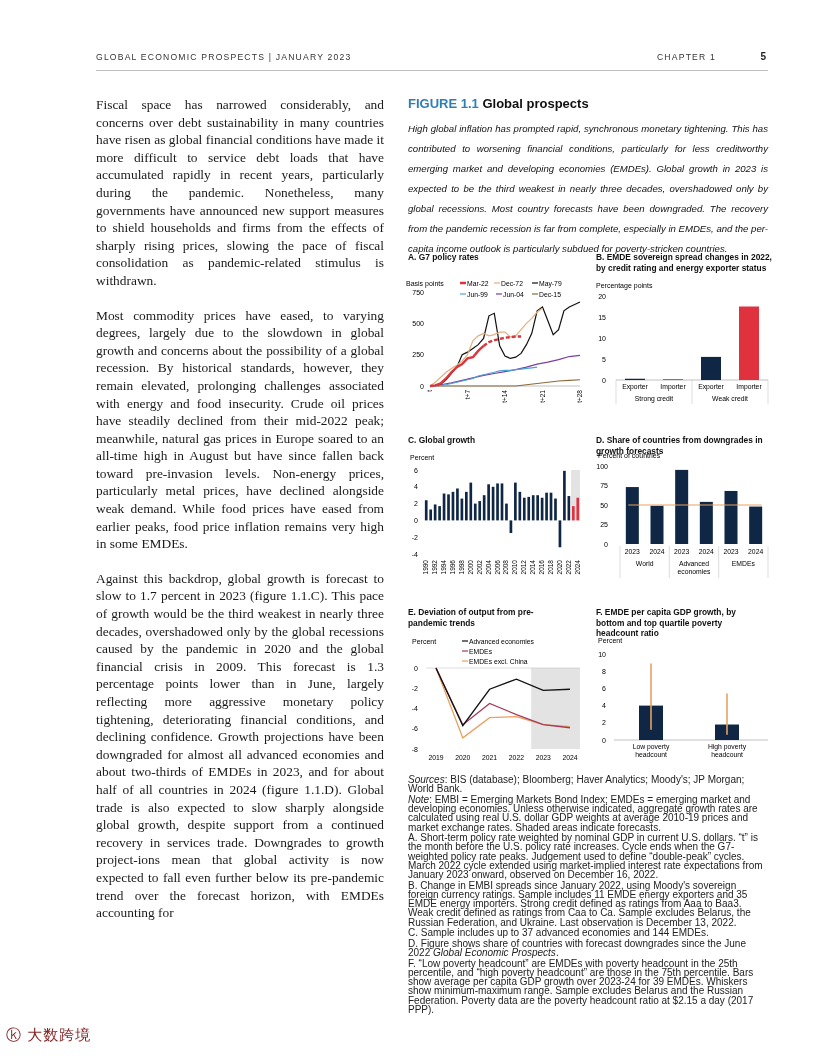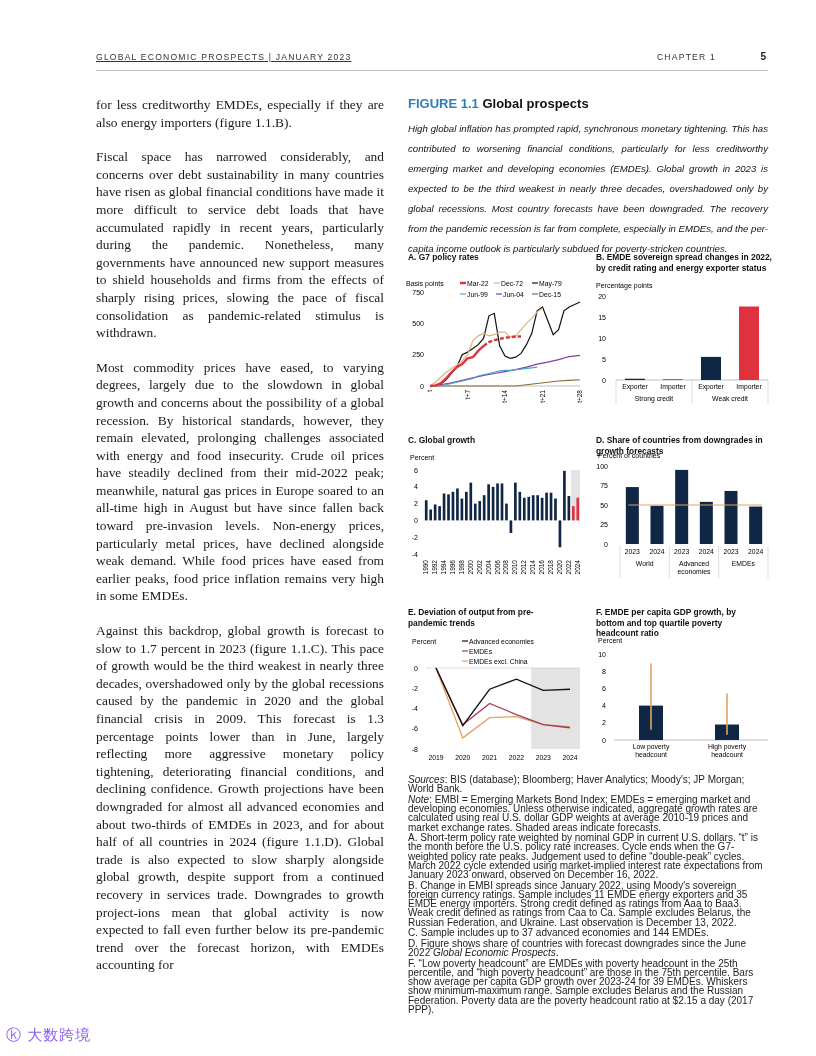--- a/index.html
+++ b/index.html
@@ -1,43 +1,42 @@
 <!DOCTYPE html>
 <html><head>
 <meta charset="utf-8">
 <style>
   html,body{margin:0;padding:0;background:#fff;}
   body{width:816px;height:1056px;position:relative;overflow:hidden;font-family:"Liberation Sans",sans-serif;color:#111;}
   .hdr{position:absolute;left:96px;top:52px;width:672px;height:18px;border-bottom:1px solid #bdbdbd;}
-  .hdr-left{position:absolute;left:0;top:0;font-size:8.6px;letter-spacing:1.2px;color:#333;text-decoration:underline;}
+  .hdr-left{position:absolute;left:0;top:0;font-size:8.6px;letter-spacing:1.2px;color:#333;}
   .hdr-ch{position:absolute;right:52px;top:0;font-size:8.6px;letter-spacing:1.2px;color:#333;}
   .hdr-pg{position:absolute;right:2px;top:-1px;font-size:10px;font-weight:bold;color:#222;}
   .body-col{position:absolute;left:96px;top:96px;width:288px;font-family:"Liberation Serif",serif;font-size:13.4px;line-height:17.6px;color:#1a1a1a;}
   .body-col p{margin:0 0 17px 0;text-align:justify;}
   .fig{position:absolute;left:408px;top:96px;width:360px;}
   .fig-title{font-size:13px;font-weight:bold;margin:0;}
   .fig-title .lbl{color:#2e7fb8;}
   .fig-sub{font-size:9.6px;font-style:italic;line-height:20px;text-align:justify;margin:8px 0 0 0;}
   .panel-title{position:absolute;font-size:8.4px;font-weight:bold;line-height:10.5px;margin-top:8px;}
   svg text{font-family:"Liberation Sans",sans-serif;}
   .notes{position:absolute;left:408px;top:775px;width:360px;font-size:10px;line-height:9.2px;color:#222;}
   .notes p{margin:0 0 1.5px 0;}
-  .wm{position:absolute;left:6px;top:1026px;font-size:15px;color:#8b5cf6;letter-spacing:1px;}
+  .wm{position:absolute;left:6px;top:1026px;font-size:15px;color:#7f1d1d;letter-spacing:1px;}
 </style>
 </head>
 <body>
 
 <div class="hdr">
   <span class="hdr-left">GLOBAL ECONOMIC PROSPECTS | JANUARY 2023</span>
   <span class="hdr-ch">CHAPTER 1</span>
   <span class="hdr-pg">5</span>
 </div>
 
 <div class="body-col">
-  <p>for less creditworthy EMDEs, especially if they are also energy importers (figure 1.1.B).</p>
   <p>Fiscal space has narrowed considerably, and concerns over debt sustainability in many countries have risen as global financial conditions have made it more difficult to service debt loads that have accumulated rapidly in recent years, particularly during the pandemic. Nonetheless, many governments have announced new support measures to shield households and firms from the effects of sharply rising prices, slowing the pace of fiscal consolidation as pandemic-related stimulus is withdrawn.</p>
   <p>Most commodity prices have eased, to varying degrees, largely due to the slowdown in global growth and concerns about the possibility of a global recession. By historical standards, however, they remain elevated, prolonging challenges associated with energy and food insecurity. Crude oil prices have steadily declined from their mid-2022 peak; meanwhile, natural gas prices in Europe soared to an all-time high in August but have since fallen back toward pre-invasion levels. Non-energy prices, particularly metal prices, have declined alongside weak demand. While food prices have eased from earlier peaks, food price inflation remains very high in some EMDEs.</p>
   <p>Against this backdrop, global growth is forecast to slow to 1.7 percent in 2023 (figure 1.1.C). This pace of growth would be the third weakest in nearly three decades, overshadowed only by the global recessions caused by the pandemic in 2020 and the global financial crisis in 2009. This forecast is 1.3 percentage points lower than in June, largely reflecting more aggressive monetary policy tightening, deteriorating financial conditions, and declining confidence. Growth projections have been downgraded for almost all advanced economies and about two-thirds of EMDEs in 2023, and for about half of all countries in 2024 (figure 1.1.D). Global trade is also expected to slow sharply alongside global growth, despite support from a continued recovery in services trade. Downgrades to growth project-ions mean that global activity is now expected to fall even further below its pre-pandemic trend over the forecast horizon, with EMDEs accounting for</p>
 </div>
 
 <div class="fig">
   <p class="fig-title">
     <span class="lbl">FIGURE 1.1</span>
     <span>Global prospects</span>
   </p>

